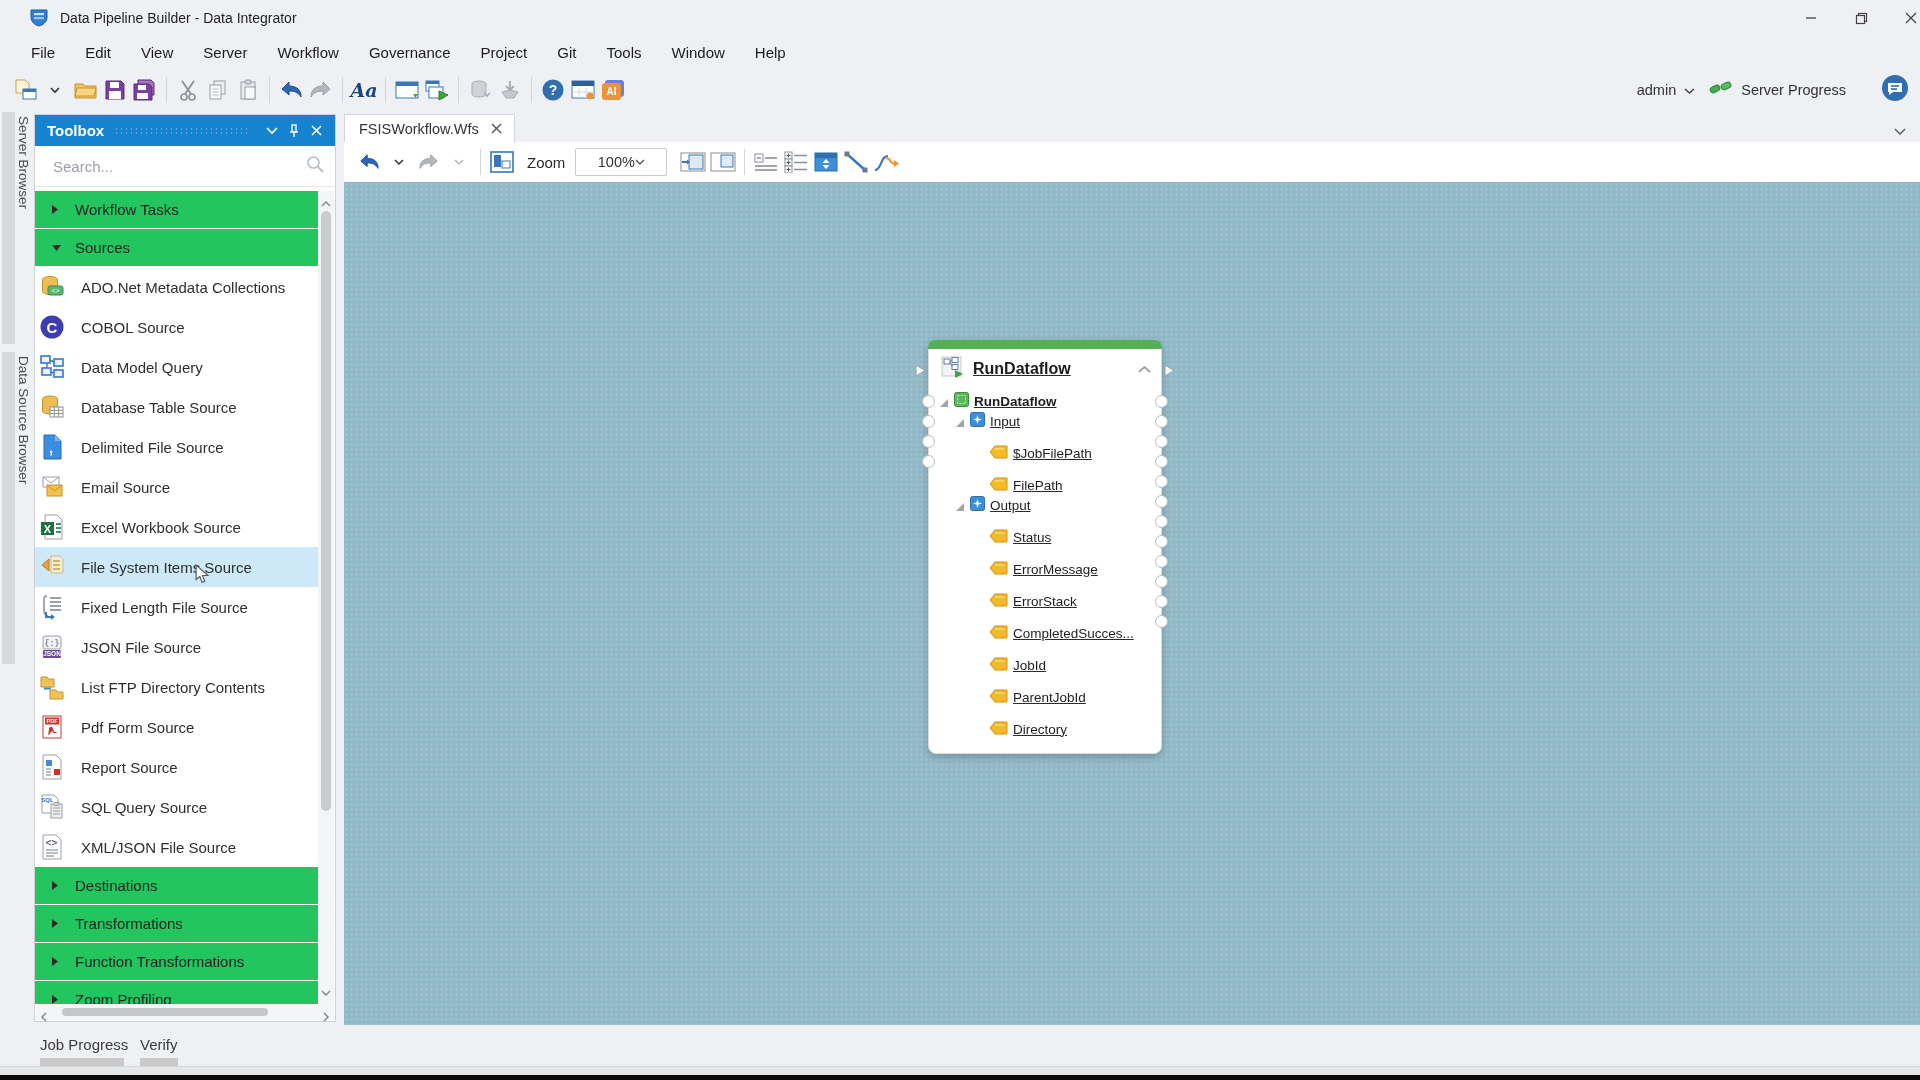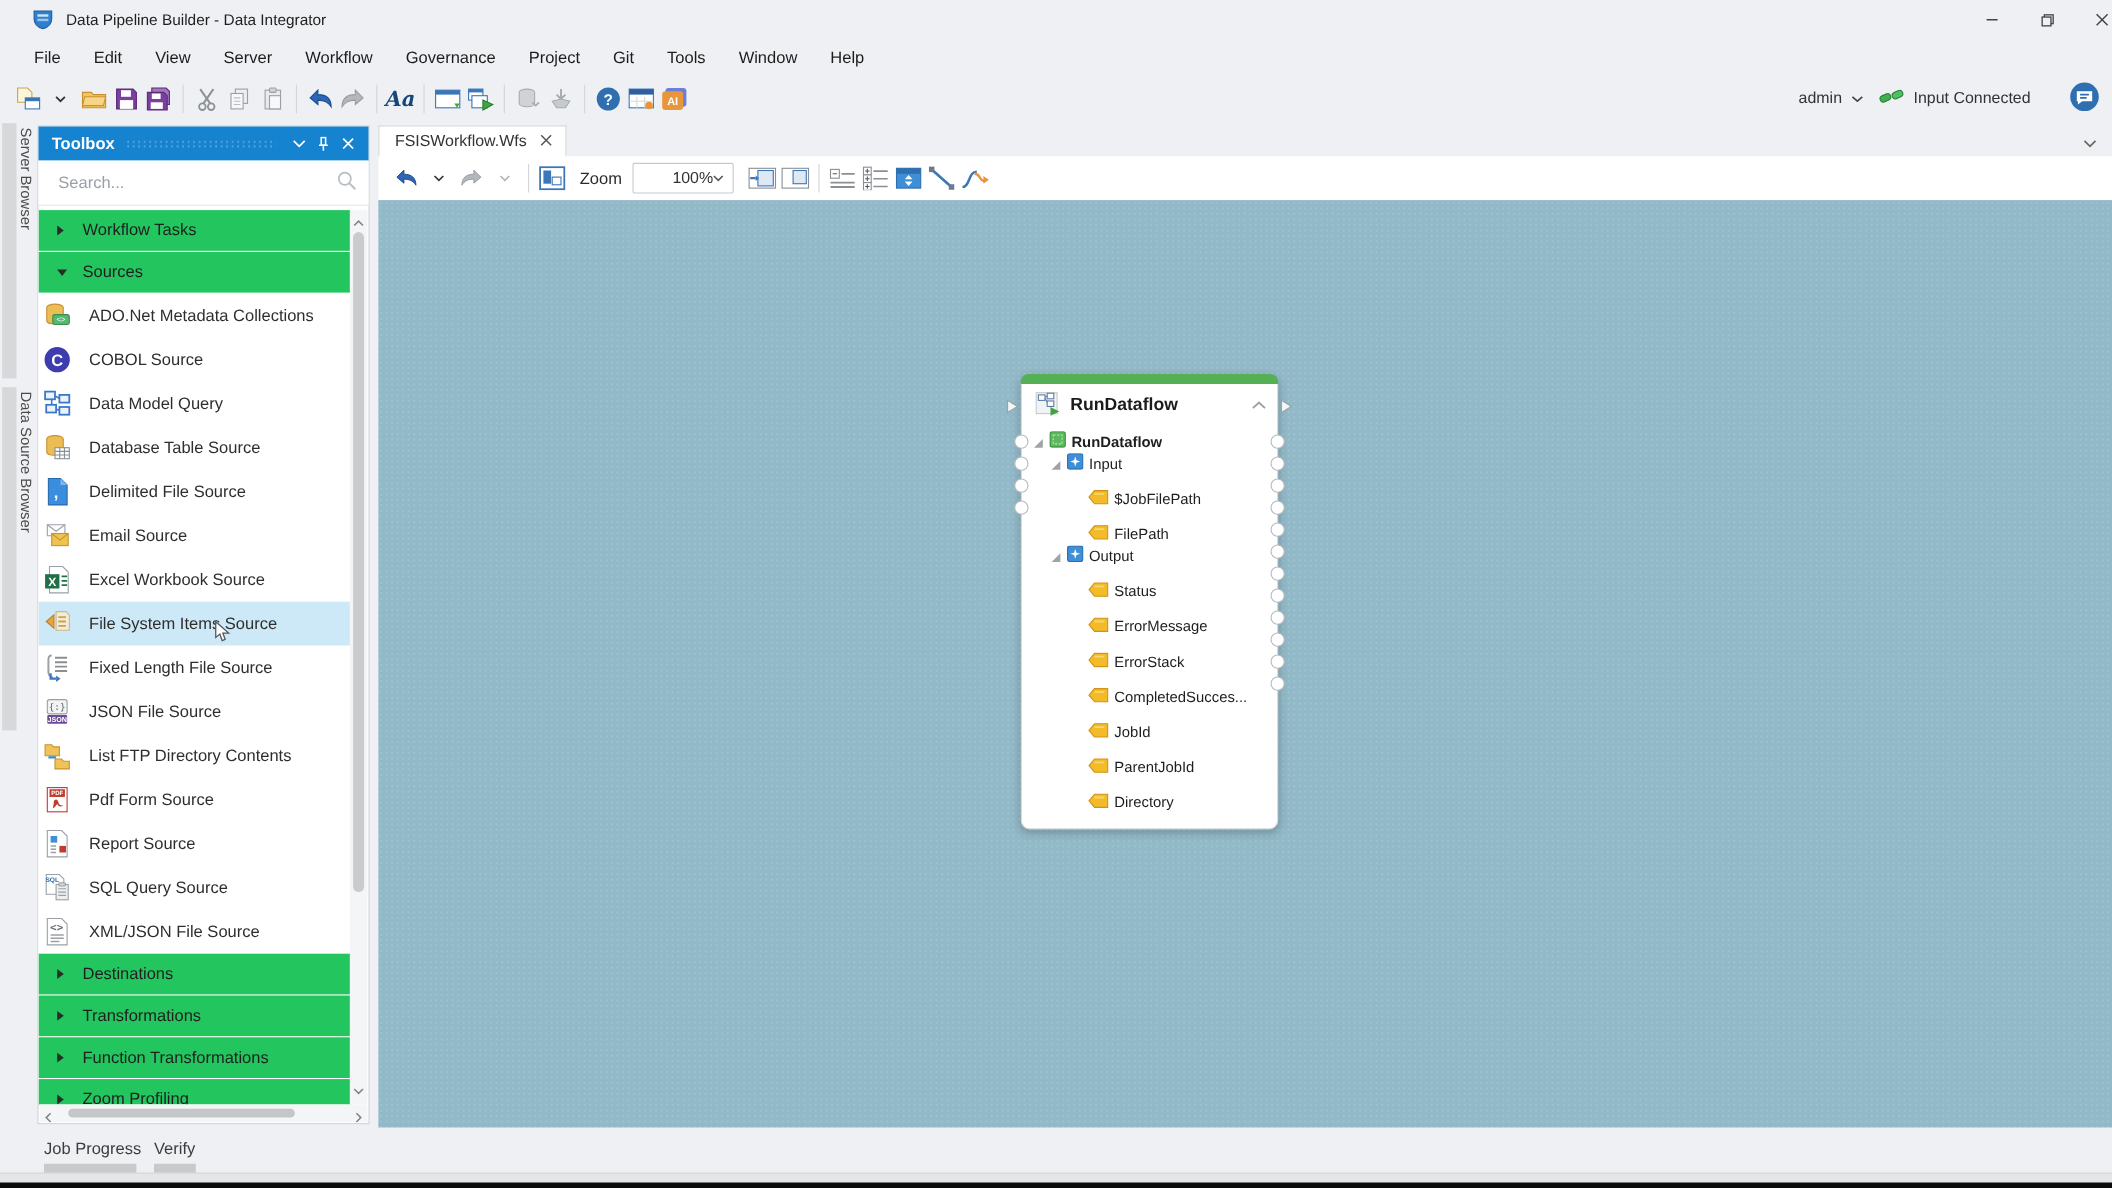--- a/index.html
+++ b/index.html
@@ -61,27 +61,27 @@
   .statusbar{position:absolute;left:0;width:1920px;top:1066px;height:9px;background:#e4e6e8;border-top:1px solid #d4d6d8;}
   .blackbar{position:absolute;left:0;width:1920px;top:1075px;height:5px;background:#0b0b0b;}
 
   
   .tabstrip{position:absolute;left:344px;top:114px;right:0;height:28px;}
   .doc-tab{position:absolute;left:0;top:0;height:28px;background:#fff;border:1px solid #d2d5d9;border-bottom:none;display:flex;align-items:center;gap:12px;padding:0 12px 0 14px;}
   .doc-tab-label{font-size:14.5px;color:#333;}
   .tabstrip-chev{position:absolute;right:14px;top:8px;}
   .ed-toolbar{position:absolute;left:344px;top:142px;right:0;height:40px;background:#fff;border-bottom:1px solid #cfd3d6;display:flex;align-items:center;padding-left:10px;}
   .zoom-label{font-size:15px;color:#2b2b2b;margin:0 10px;}
-  .zoom-box{width:74px;height:26px;border:1px solid #c6cacd;background:#fff;display:flex;align-items:center;justify-content:flex-end;padding:0 8px;font-size:14.5px;color:#333;border-radius:2px;}
+  .zoom-box{width:74px;height:26px;border:1px solid #c6cacd;background:#fff;display:flex;align-items:center;justify-content:center;padding:0 8px;font-size:14.5px;color:#333;border-radius:2px;}
 
   .canvas{position:absolute;left:344px;top:182px;right:0;height:843px;background:#92b9c8;
           background-image:radial-gradient(rgba(255,255,255,0.13) 1px,transparent 1.2px);background-size:5px 5px;}
 
   
-  .node{position:absolute;left:584px;top:158px;width:232px;background:#fff;border:1px solid #d8dbde;border-radius:8px;box-shadow:0 3px 9px rgba(0,0,0,0.22);}
+  .node{position:absolute;left:584px;top:158px;width:232px;background:#fff;border:1px solid #d8dbde;border-radius:8px;box-shadow:0 3px 9px rgba(0,0,0,0.22);text-decoration:underline;}
   .node-top{height:9px;background:#55b055;border-radius:7px 7px 0 0;margin:-1px -1px 0 -1px;}
   .node-header{height:40px;display:flex;align-items:center;gap:8px;padding:0 10px 0 12px;}
   .node-title{font-size:16px;font-weight:bold;color:#1b1b1b;flex:1;}
   .tree{padding:2px 0 14px 0;}
   .trow{height:20px;display:flex;align-items:center;gap:5px;font-size:13.5px;color:#1e1e1e;white-space:nowrap;}
   .trow.d0{padding-left:10px;}
   .trow.d1{padding-left:26px;}
   .trow.d2{padding-left:60px;margin-top:12px;}
   .trow .strong{font-weight:bold;}
   .texp{width:10px;height:10px;flex:none;}
@@ -272,21 +272,21 @@
     <span class="admin-label">admin</span>
     <span><svg width="11" height="8">
           <polyline points="1,2 5.5,6 10,2" fill="none" stroke="#444" stroke-width="1.5"></polyline>
         </svg></span>
     <span style="margin-left:6px;">
       <svg width="24" height="20" viewBox="0 0 24 20">
           <rect x="1" y="8" width="10" height="6" rx="3" transform="rotate(-25 6 11)" fill="#3faf4f" stroke="#2a7f38"></rect>
           <rect x="12" y="5" width="10" height="6" rx="3" transform="rotate(-25 17 8)" fill="#4fc05f" stroke="#2a7f38"></rect>
         </svg>
     </span>
-    <span class="server-label">Input Connected</span>
+    <span class="server-label">Server Progress</span>
     <span style="margin-left:26px;">
       <svg width="30" height="30" viewBox="0 0 30 30">
           <circle cx="15" cy="15" r="13" fill="#2f6fb0"></circle>
           <path d="M8 10h14v9H13l-4 3v-3H8z" fill="#fff"></path>
           <line x1="11" y1="13" x2="19" y2="13" stroke="#2f6fb0" stroke-width="1.6"></line>
           <line x1="11" y1="16" x2="17" y2="16" stroke="#2f6fb0" stroke-width="1.6"></line>
         </svg>
     </span>
   </div>
 

